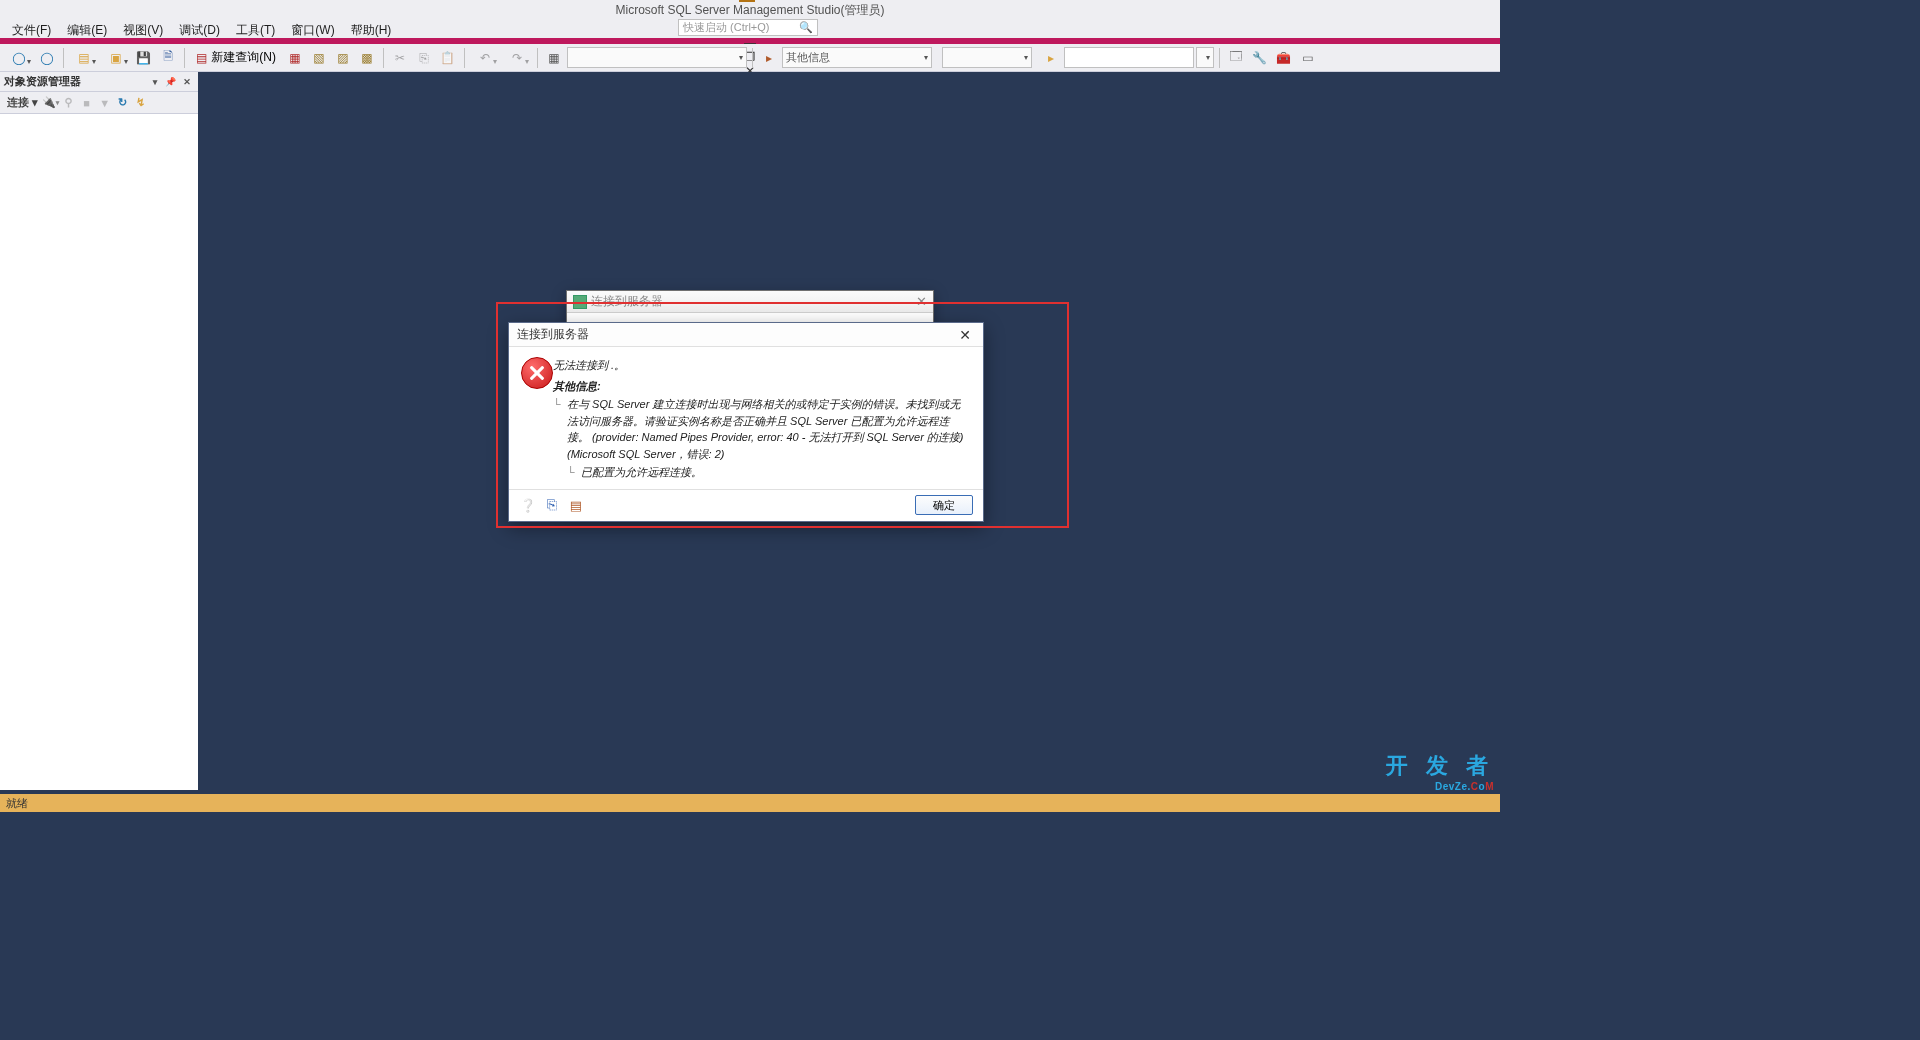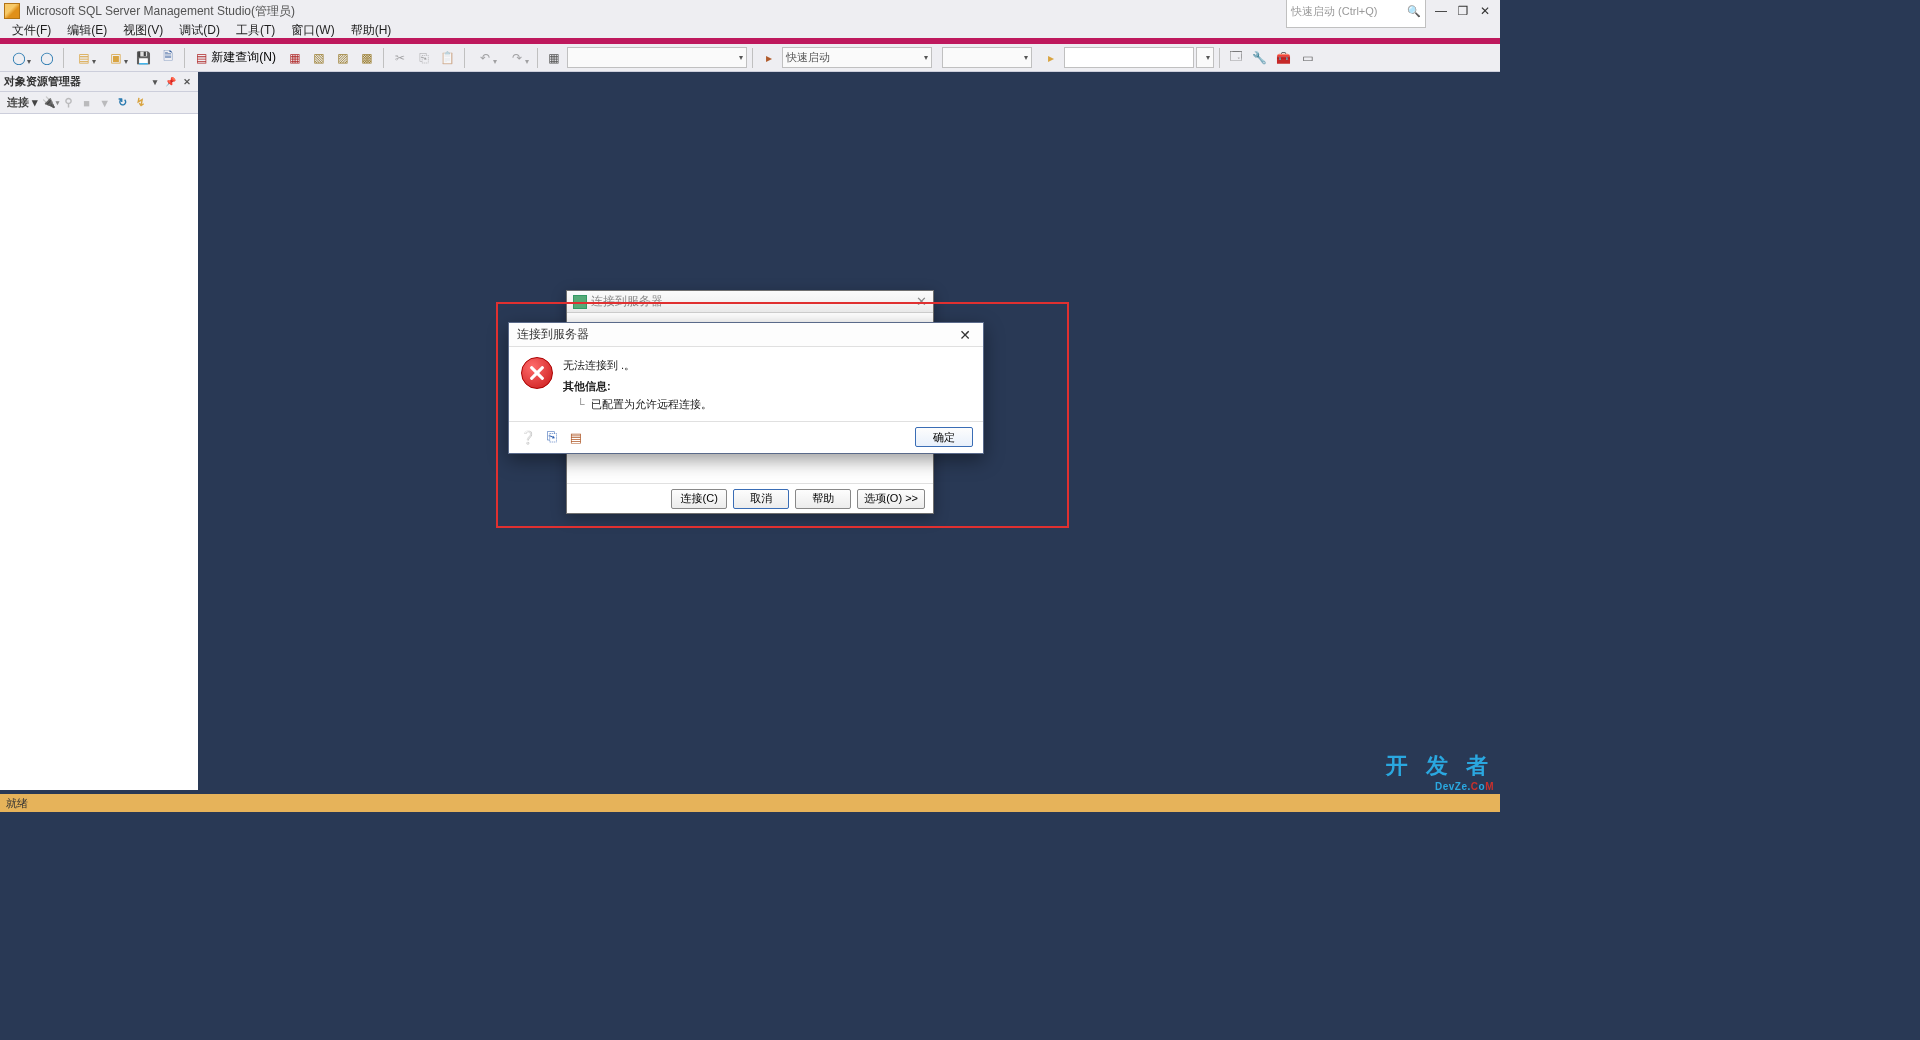--- a/index.html
+++ b/index.html
@@ -1,19 +1,19 @@
 <!DOCTYPE html>
 <html><head>
   <meta charset="utf-8">
   <style>
     * { margin: 0; padding: 0; box-sizing: border-box; font-family: "Microsoft YaHei", "Segoe UI", Tahoma, sans-serif; }
     body { width: 1500px; height: 812px; background: #293955; overflow: hidden; position: relative; font-size: 12px; }
     
     
-    .titlebar { height: 22px; background: #eeeef2; display: flex; align-items: center; padding: 0 4px; color: #525252; }
+    .titlebar { height: 22px; background: #eeeef2; display: flex; align-items: center; padding: 0 11px; color: #525252; flex-direction: column; }
     .titlebar .app-icon { width: 16px; height: 16px; margin-right: 6px; background: linear-gradient(135deg,#f7c968 40%,#e0901a 60%); border:1px solid #b37314; }
     .titlebar .title { flex: 1; font-size: 12px; }
     .titlebar .quick-launch { width: 140px; height: 34px; border: 1px solid #c0c0c0; background: #fff; padding: 0 4px; display: flex; align-items: center; font-size: 11px; color: #999; margin-right:4px;}
     .titlebar .quick-launch .mag { margin-left:auto; font-size:11px; color:#555;}
     .winbtn { width: 22px; height: 18px; display:flex; align-items:center; justify-content:center; color:#333; }
     
     
     .menubar { height: 22px; background: #eeeef2; display: flex; align-items: center; padding: 0 4px; color: #1e1e1e; font-size:12px; border-bottom:6px solid #be185d;}
     .menubar .menuitem { padding: 0 8px; height:100%; display:flex; align-items:center; }
     
@@ -55,21 +55,21 @@
     .connectdlg .dlg-title .dico{width:14px;height:14px; margin-right:4px; background:#5a7; border:1px solid #396;}
     .connectdlg .dlg-title .x{margin-left:auto; color:#888; font-size:13px;}
     .connectdlg .dlg-body{height:170px;}
     .connectdlg .dlg-buttons{height:30px; border-top:1px solid #e0e0e0; display:flex; align-items:center; justify-content:flex-end; gap:6px; padding:0 8px;}
     .dlgbtn{height:20px; min-width:56px; border:1px solid #888; background:linear-gradient(#fdfdfd,#ececec); font-size:11px; display:flex; align-items:center; justify-content:center; padding:0 6px; border-radius:2px;}
     
     
     .errordlg{position:absolute; left:508px; top:250px; width:476px; background:#fff; border:1px solid #5a6a8a; box-shadow:0 6px 18px rgba(0,0,0,.4); z-index:200;}
     .errordlg .dlg-title{height:24px; background:#fdfdfd; border-bottom:1px solid #e0e0e0; display:flex; align-items:center; padding:0 8px; font-size:12px; color:#333;}
     .errordlg .dlg-title .x{margin-left:auto; width:20px; height:18px; display:flex; align-items:center; justify-content:center; font-size:14px; color:#333;}
-    .errordlg .content{padding:10px 12px 8px 12px; display:flex; gap:10px;}
+    .errordlg .content{padding:10px 12px 8px 12px; display:flex; font-style:italic;}
     .errordlg .erricon{width:32px; height:32px; border-radius:50%; background:radial-gradient(circle at 35% 30%, #ff6b6b, #c81818); border:1px solid #a00; flex-shrink:0; position:relative;}
     .errordlg .erricon::before,.errordlg .erricon::after{content:''; position:absolute; left:50%; top:50%; width:18px; height:3px; background:#fff; border-radius:1px;}
     .errordlg .erricon::before{transform:translate(-50%,-50%) rotate(45deg);}
     .errordlg .erricon::after{transform:translate(-50%,-50%) rotate(-45deg);}
     .errordlg .etext{flex:1; font-size:11px; line-height:1.5; color:#222;}
     .errordlg .etext b{font-weight:bold;}
     .errordlg .etree{margin-top:2px; padding-left:14px; position:relative;}
     .errordlg .etree::before{content:'└'; position:absolute; left:0px; top:0; color:#888; font-size:11px;}
     .errordlg .bottombar{height:32px; border-top:1px solid #e0e0e0; display:flex; align-items:center; padding:0 10px;}
     .errordlg .helpico{width:18px;height:18px; display:flex;align-items:center;justify-content:center; color:#2a5db0; margin-right:6px; font-size:13px;}
@@ -166,21 +166,21 @@
       <span class="ico">▦</span>
     </div>
   <div class="combo" style="min-width:180px;">
       <span class="carr">▾</span>
     </div>
   <div class="tsep"></div>
   <div class="tbtn">
       <span class="ico" style="color:#b05a2a">▸</span>
     </div>
   <div class="combo">
-    <span>快速启动</span>
+    <span>其他信息</span>
     <span class="carr">▾</span>
   </div>
   <div style="width:6px"></div>
   <div class="combo" style="min-width:90px;">
       <span class="carr">▾</span>
     </div>
   <div style="width:4px"></div>
   <div class="tbtn">
       <span class="ico" style="color:#d9a441">▸</span>
     </div>
@@ -244,20 +244,21 @@
     <div class="dlg-title">
       <span>连接到服务器</span>
       <span class="x">✕</span>
     </div>
     <div class="content">
       <div class="erricon"></div>
       <div class="etext">
         <div>无法连接到 .。</div>
         <div style="height:4px"></div>
         <b>其他信息:</b>
+        <div class="etree">在与 SQL Server 建立连接时出现与网络相关的或特定于实例的错误。未找到或无法访问服务器。请验证实例名称是否正确并且 SQL Server 已配置为允许远程连接。 (provider: Named Pipes Provider, error: 40 - 无法打开到 SQL Server 的连接) (Microsoft SQL Server，错误: 2)</div>
         <div class="etree" style="margin-left:14px;">已配置为允许远程连接。</div>
       </div>
     </div>
     <div class="bottombar">
       <span class="helpico">❔</span>
       <span class="helpico">⎘</span>
       <span class="helpico" style="color:#b05a2a">▤</span>
       <div class="okbtn">确定</div>
     </div>
   </div>

